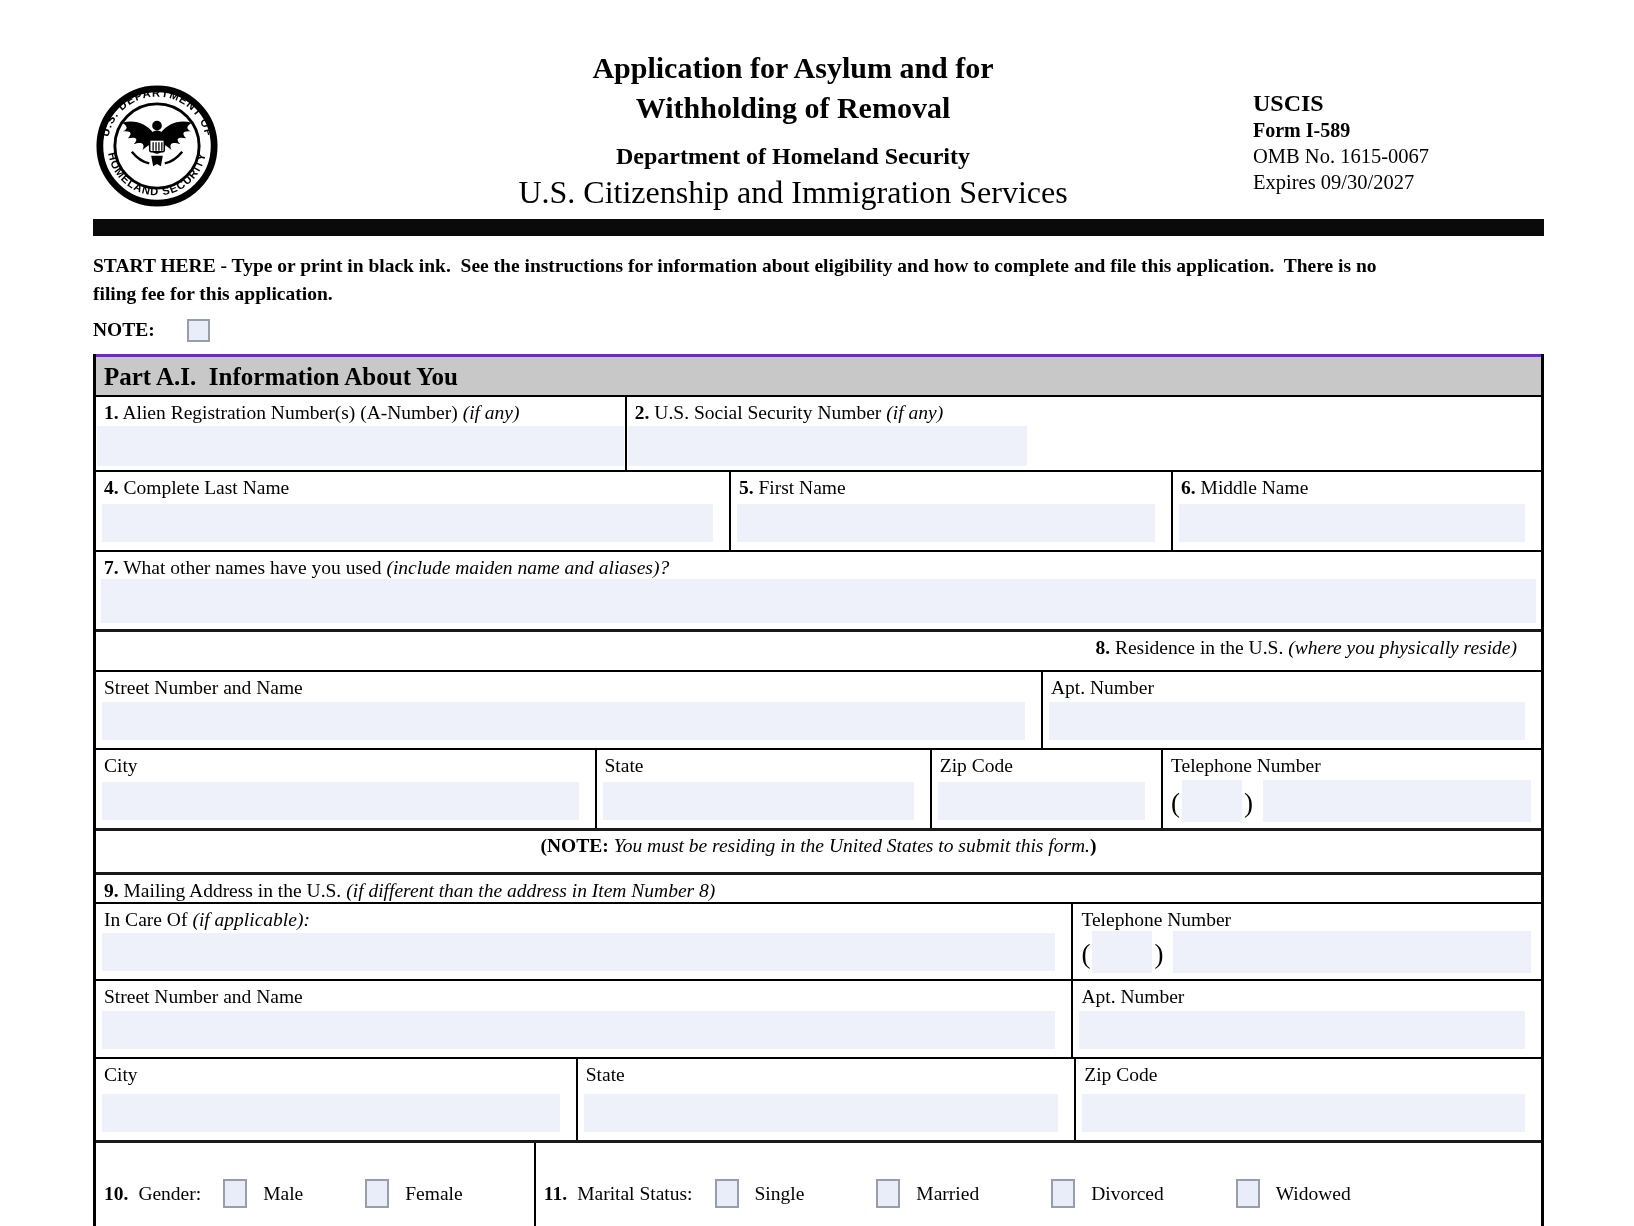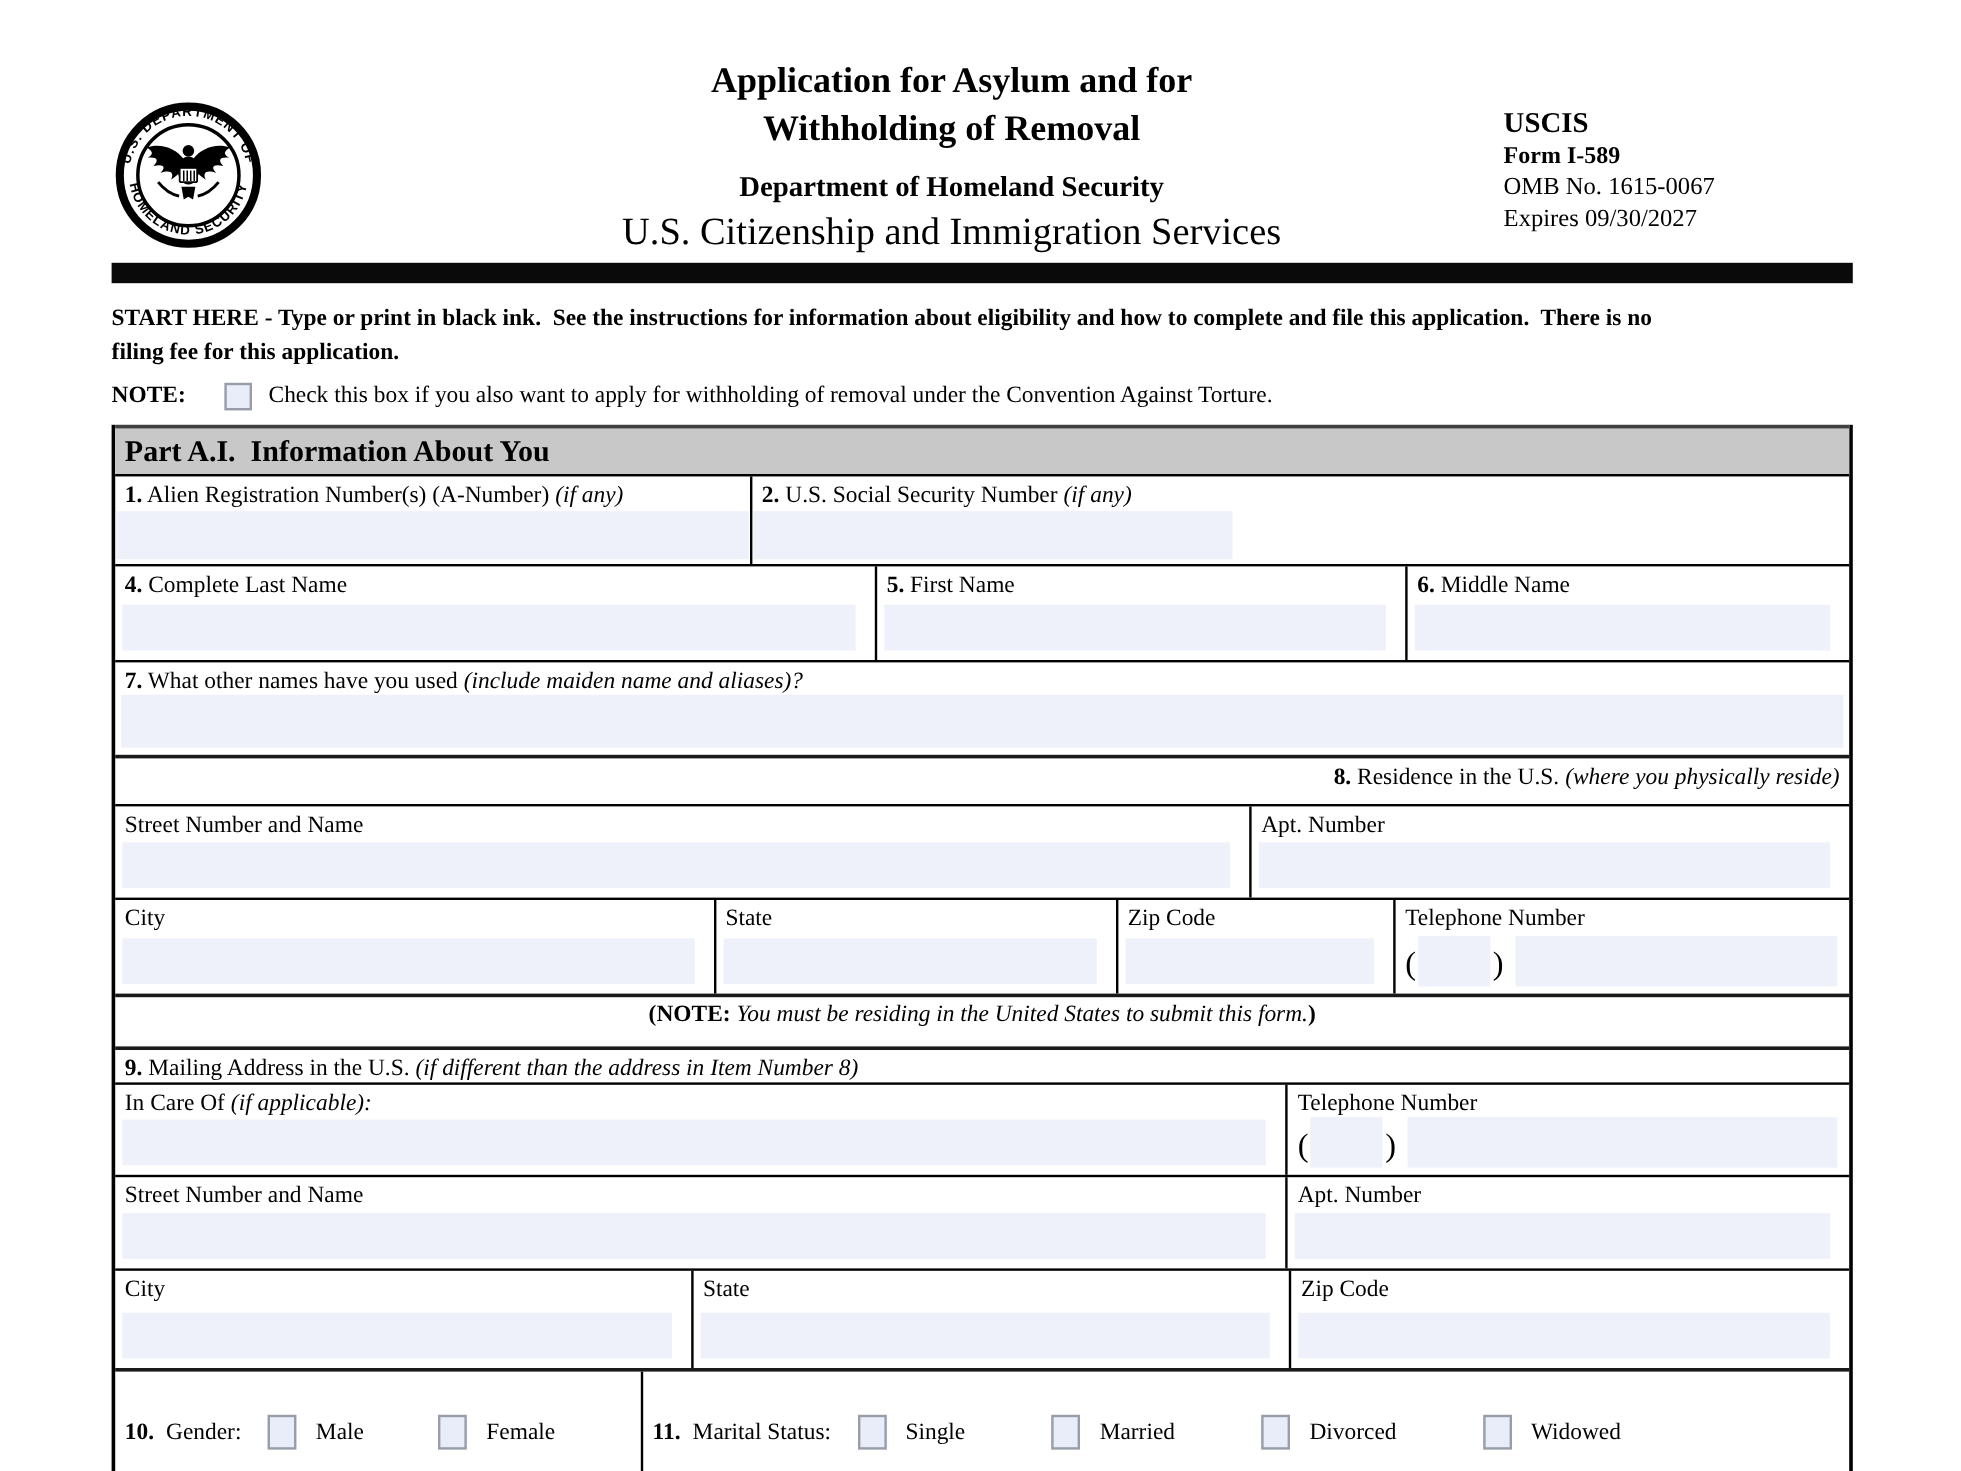--- a/index.html
+++ b/index.html
@@ -23,25 +23,25 @@
   .black-bar { height: 17px; background: #0a0a0a; }
 
   
   .start-here { margin-top: 16px; width: 1305px; font-size: 19.5px; font-weight: bold; line-height: 28px; white-space: pre-wrap; }
   .note-row { margin-top: 9px; display: flex; align-items: center; font-size: 19.5px; line-height: 26px; }
   .note-row .b { font-weight: bold; }
   .checkbox { display: inline-block; width: 23px; height: 23px; background: #e9edf9; border: 2px solid #989ea8; margin: 0 14px 0 32px; flex: none; }
 
   
   .form-table { margin-top: 11px; width: 1451px; border-left: 3px solid #000; border-right: 3px solid #000; }
-  .part-header { height: 43px; background: #c8c8c8; border-top: 3px solid #404040; border-bottom: 2px solid #000; font-size: 25px; font-weight: bold; padding-left: 8px; line-height: 40px; white-space: pre-wrap; }
+  .part-header { height: 43px; background: #c8c8c8; border-top: 3px solid #6d28d9; border-bottom: 2px solid #000; font-size: 25px; font-weight: bold; padding-left: 8px; line-height: 40px; white-space: pre-wrap; }
   .row { display: flex; position: relative; }
   .row + .row { border-top: 2px solid #000; }
   .row.thick { border-top: 3px solid #1a1a1a; }
-  .cell { position: relative; padding: 3px 8px 0 8px; }
+  .cell { position: relative; padding: 3px 24px 0 8px; }
   .cell + .cell { border-left: 2px solid #000; }
   .lbl { font-size: 19.5px; line-height: 25px; white-space: pre-wrap; }
   .lbl .b { font-weight: bold; }
   .lbl i { margin-left: 5px; }
   .fld { display: block; position: absolute; border: 0; outline: none; background: #eef1fa; font-family: inherit; font-size: 19px; padding: 0 6px; }
   .in-flush { left: 1px; right: 1px; bottom: 4px; height: 40px; }
   .in-inset { left: 6px; right: 16px; bottom: 8px; height: 38px; }
   .in-wide  { left: 5px; right: 5px; bottom: 6px; height: 44px; }
   .phone-wrap { position: absolute; left: 8px; right: 10px; bottom: 6px; display: flex; align-items: flex-end; }
   .paren { font-size: 27px; line-height: 38px; flex: none; }
@@ -118,21 +118,20 @@
       </div>
     </div>
 
     <div class="black-bar"></div>
 
     <p class="start-here">START HERE - Type or print in black ink.  See the instructions for information about eligibility and how to complete and file this application.  There is no filing fee for this application.</p>
 
     <div class="note-row">
       <span class="b">NOTE:</span>
       <span class="checkbox"></span>
-      <span>Check this box if you also want to apply for withholding of removal under the Convention Against Torture.</span>
     </div>
 
     <div class="form-table">
       <div class="part-header">Part A.I.  Information About You</div>
 
       <div class="row r1">
         <div class="cell" style="width:36.6%">
           <div class="lbl"><span class="b">1.</span> <span>Alien Registration Number(s) (A-Number)</span><i>(if any)</i></div>
           <input type="text" class="fld in-flush" style="">
         </div>

